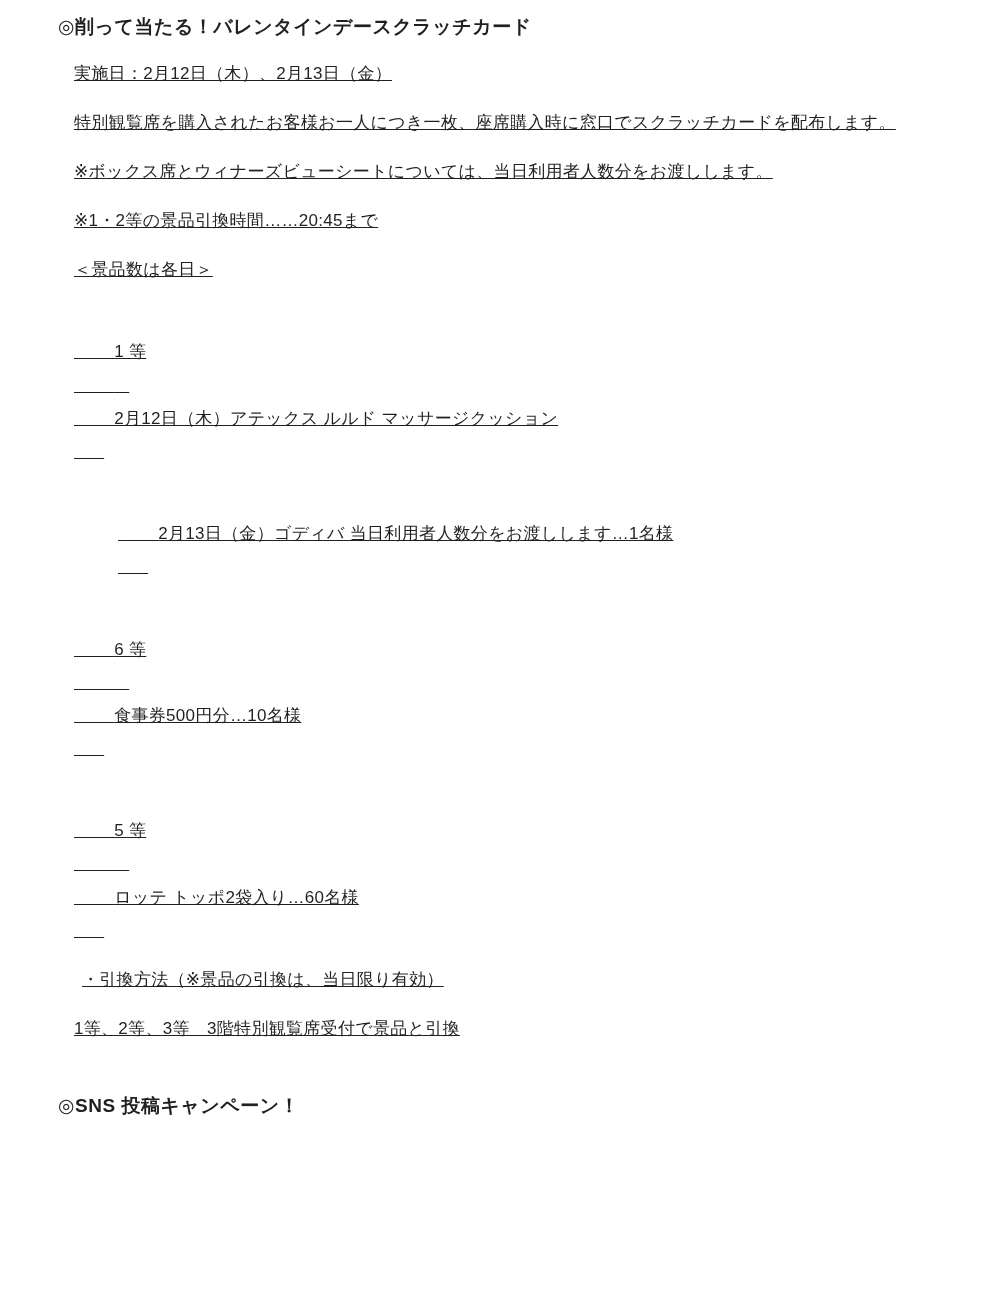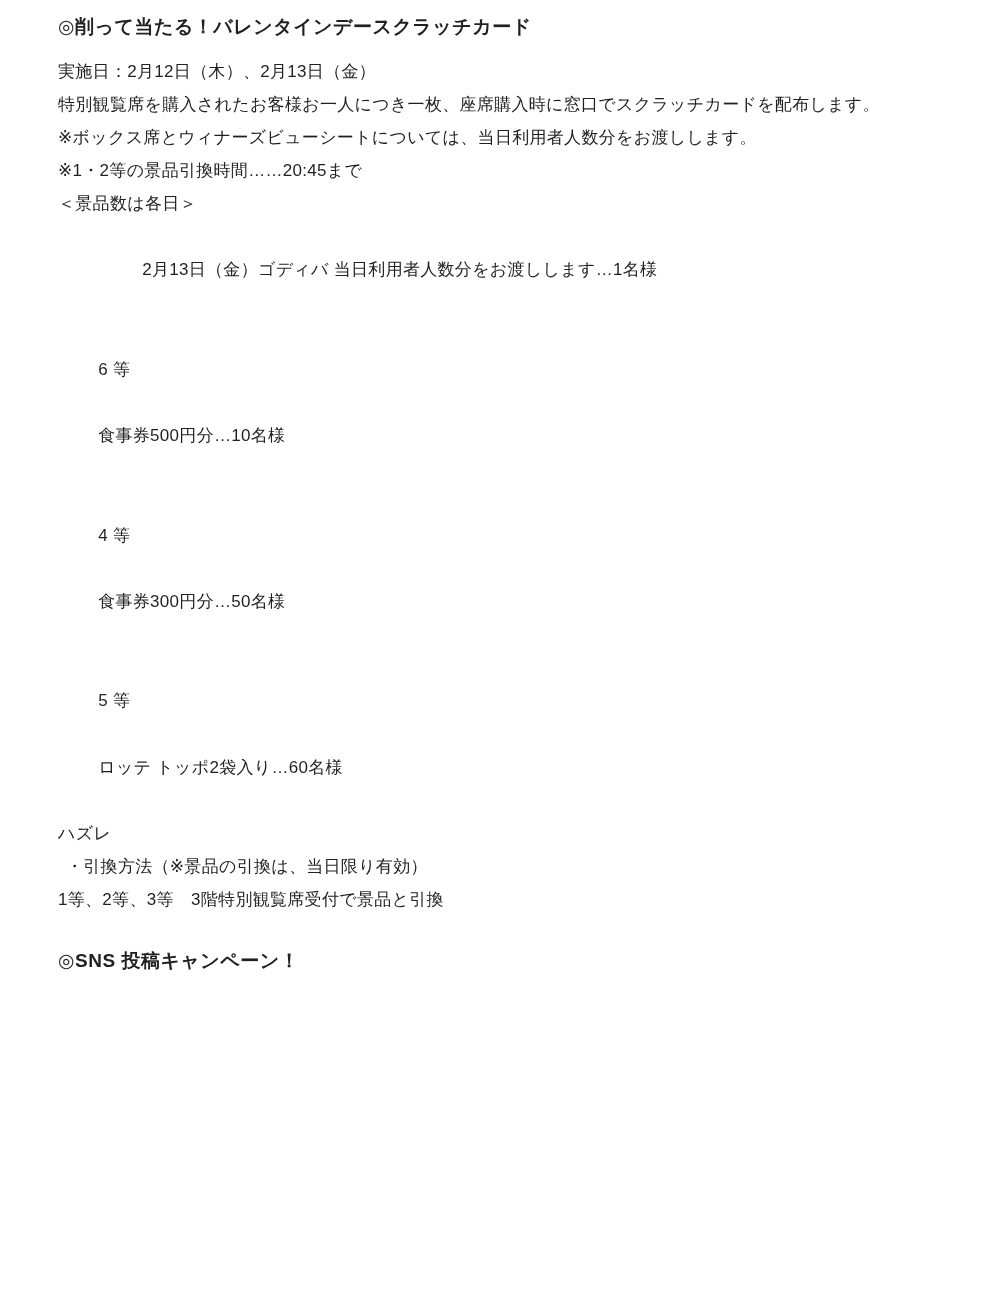--- a/index.html
+++ b/index.html
@@ -27,62 +27,62 @@
   h2.section-title {
     font-size: 19px;
     font-weight: bold;
     margin: 6px 0 14px 0;
     letter-spacing: 0.5px;
     line-height: 1.4;
   }
   .line {
     font-size: 17px;
     line-height: 1.95;
-    margin: 0;
+    margin: 16px;
     letter-spacing: 0.3px;
     white-space: pre-wrap;
+    text-decoration: underline;
   }
   .line.indent1 { padding-left: 44px; }
   .line.indent-bullet { padding-left: 8px; }
   .spacer-md { height: 26px; }
 </style>
 </head>
 <body>
 
 <div class="page">
   <div class="content">
 
     <section>
       <h2 class="section-title">◎削って当たる！バレンタインデースクラッチカード</h2>
 
       <p class="line">実施日：2月12日（木）、2月13日（金）</p>
       <p class="line">特別観覧席を購入されたお客様お一人につき一枚、座席購入時に窓口でスクラッチカードを配布します。</p>
       <p class="line">※ボックス席とウィナーズビューシートについては、当日利用者人数分をお渡しします。</p>
       <p class="line">※1・2等の景品引換時間……20:45まで</p>
       <p class="line">＜景品数は各日＞</p>
 
+      <p class="line">
+        <span>1 等</span>
+        <span>&nbsp;&nbsp;&nbsp;</span>
+        <span>2月12日（木）アテックス ルルド マッサージクッション</span>
+      </p>
       <p class="line indent1">
         <span>2月13日（金）ゴディバ 当日利用者人数分をお渡しします…1名様</span>
       </p>
       <p class="line">
         <span>6 等</span>
         <span>&nbsp;&nbsp;&nbsp;</span>
         <span>食事券500円分…10名様</span>
       </p>
       <p class="line">
-        <span>4 等</span>
-        <span>&nbsp;&nbsp;&nbsp;</span>
-        <span>食事券300円分…50名様</span>
-      </p>
-      <p class="line">
         <span>5 等</span>
         <span>&nbsp;&nbsp;&nbsp;</span>
         <span>ロッテ トッポ2袋入り…60名様</span>
       </p>
-      <p class="line">ハズレ</p>
 
       <p class="line indent-bullet">・引換方法（※景品の引換は、当日限り有効）</p>
       <p class="line">1等、2等、3等　3階特別観覧席受付で景品と引換</p>
     </section>
 
     <div class="spacer-md"></div>
 
     <section class="section2">
       <h2 class="section-title">◎SNS 投稿キャンペーン！</h2>
 

